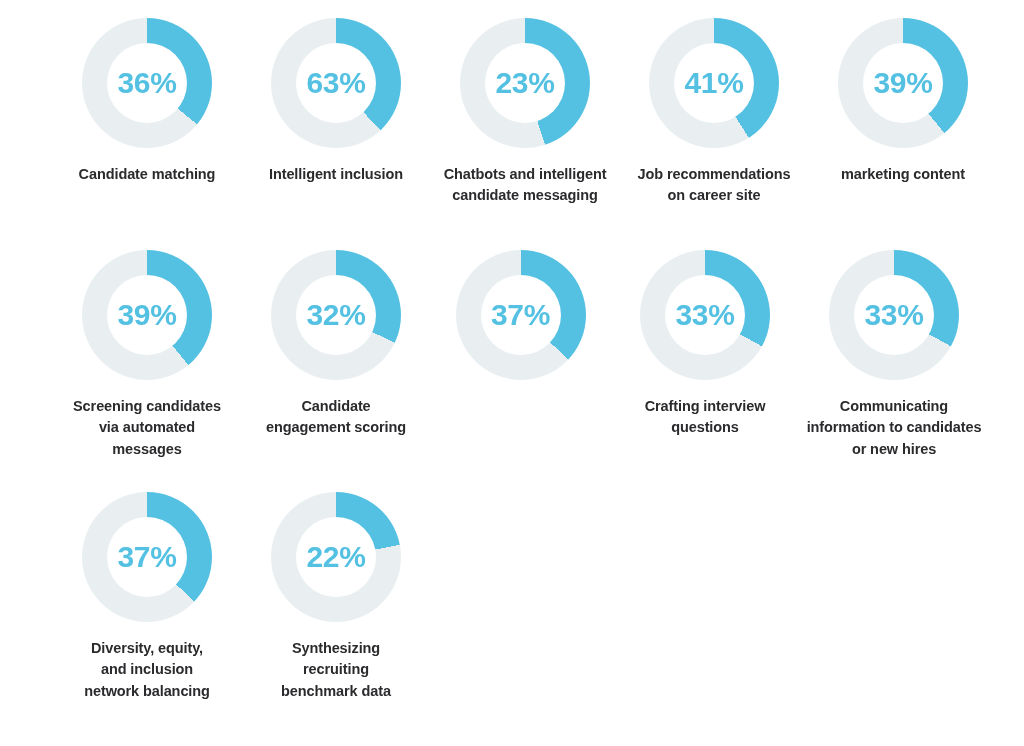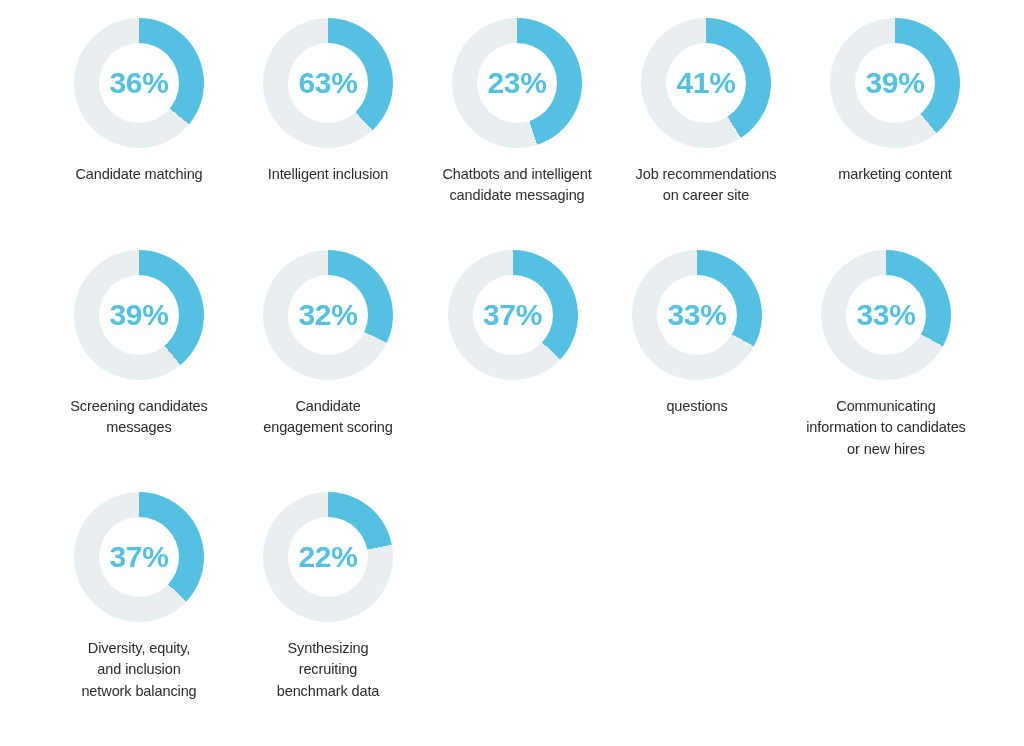--- a/index.html
+++ b/index.html
@@ -16,21 +16,21 @@
 
   .board {
     position: relative;
     width: 1024px;
     height: 746px;
     background: #ffffff;
   }
 
   .grid {
     position: absolute;
-    left: 49px;
+    left: 57px;
     top: 18px;
     width: 936px;
     display: flex;
     flex-wrap: wrap;
     align-content: flex-start;
   }
 
   .cell {
     width: 180px;
     margin-right: 9px;
@@ -82,21 +82,21 @@
     letter-spacing: -0.4px;
     color: #54c1e3;
     line-height: 1;
     font-family: "Liberation Sans", sans-serif;
   }
 
   .label {
     width: 180px;
     text-align: center;
     font-size: 14.5px;
-    font-weight: normal;
+    font-weight: bold;
     color: #2b2b2e;
     line-height: 1.48;
     letter-spacing: -0.1px;
   }
 
   .label span { display: block; }
 </style>
 </head>
 <body>
 
@@ -164,20 +164,21 @@
       <div class="row row-1">
         <div class="cell">
           <div class="donut-wrap">
             <div class="donut" style="background: conic-gradient(rgb(84, 193, 227) 0deg, rgb(84, 193, 227) 140.4deg, rgb(233, 239, 241) 140.4deg, rgb(233, 239, 241) 360deg);"></div>
             <div class="donut-hole">
               <div class="pct">39%</div>
             </div>
           </div>
           <div class="label">
             <span>Screening candidates</span>
+            <span>via automated</span>
             <span>messages</span>
           </div>
         </div>
         <div class="cell">
           <div class="donut-wrap">
             <div class="donut" style="background: conic-gradient(rgb(84, 193, 227) 0deg, rgb(84, 193, 227) 115.2deg, rgb(233, 239, 241) 115.2deg, rgb(233, 239, 241) 360deg);"></div>
             <div class="donut-hole">
               <div class="pct">32%</div>
             </div>
           </div>
@@ -195,20 +196,21 @@
           </div>
         </div>
         <div class="cell">
           <div class="donut-wrap">
             <div class="donut" style="background: conic-gradient(rgb(84, 193, 227) 0deg, rgb(84, 193, 227) 118.8deg, rgb(233, 239, 241) 118.8deg, rgb(233, 239, 241) 360deg);"></div>
             <div class="donut-hole">
               <div class="pct">33%</div>
             </div>
           </div>
           <div class="label">
+            <span>Crafting interview</span>
             <span>questions</span>
           </div>
         </div>
         <div class="cell">
           <div class="donut-wrap">
             <div class="donut" style="background: conic-gradient(rgb(84, 193, 227) 0deg, rgb(84, 193, 227) 118.8deg, rgb(233, 239, 241) 118.8deg, rgb(233, 239, 241) 360deg);"></div>
             <div class="donut-hole">
               <div class="pct">33%</div>
             </div>
           </div>

